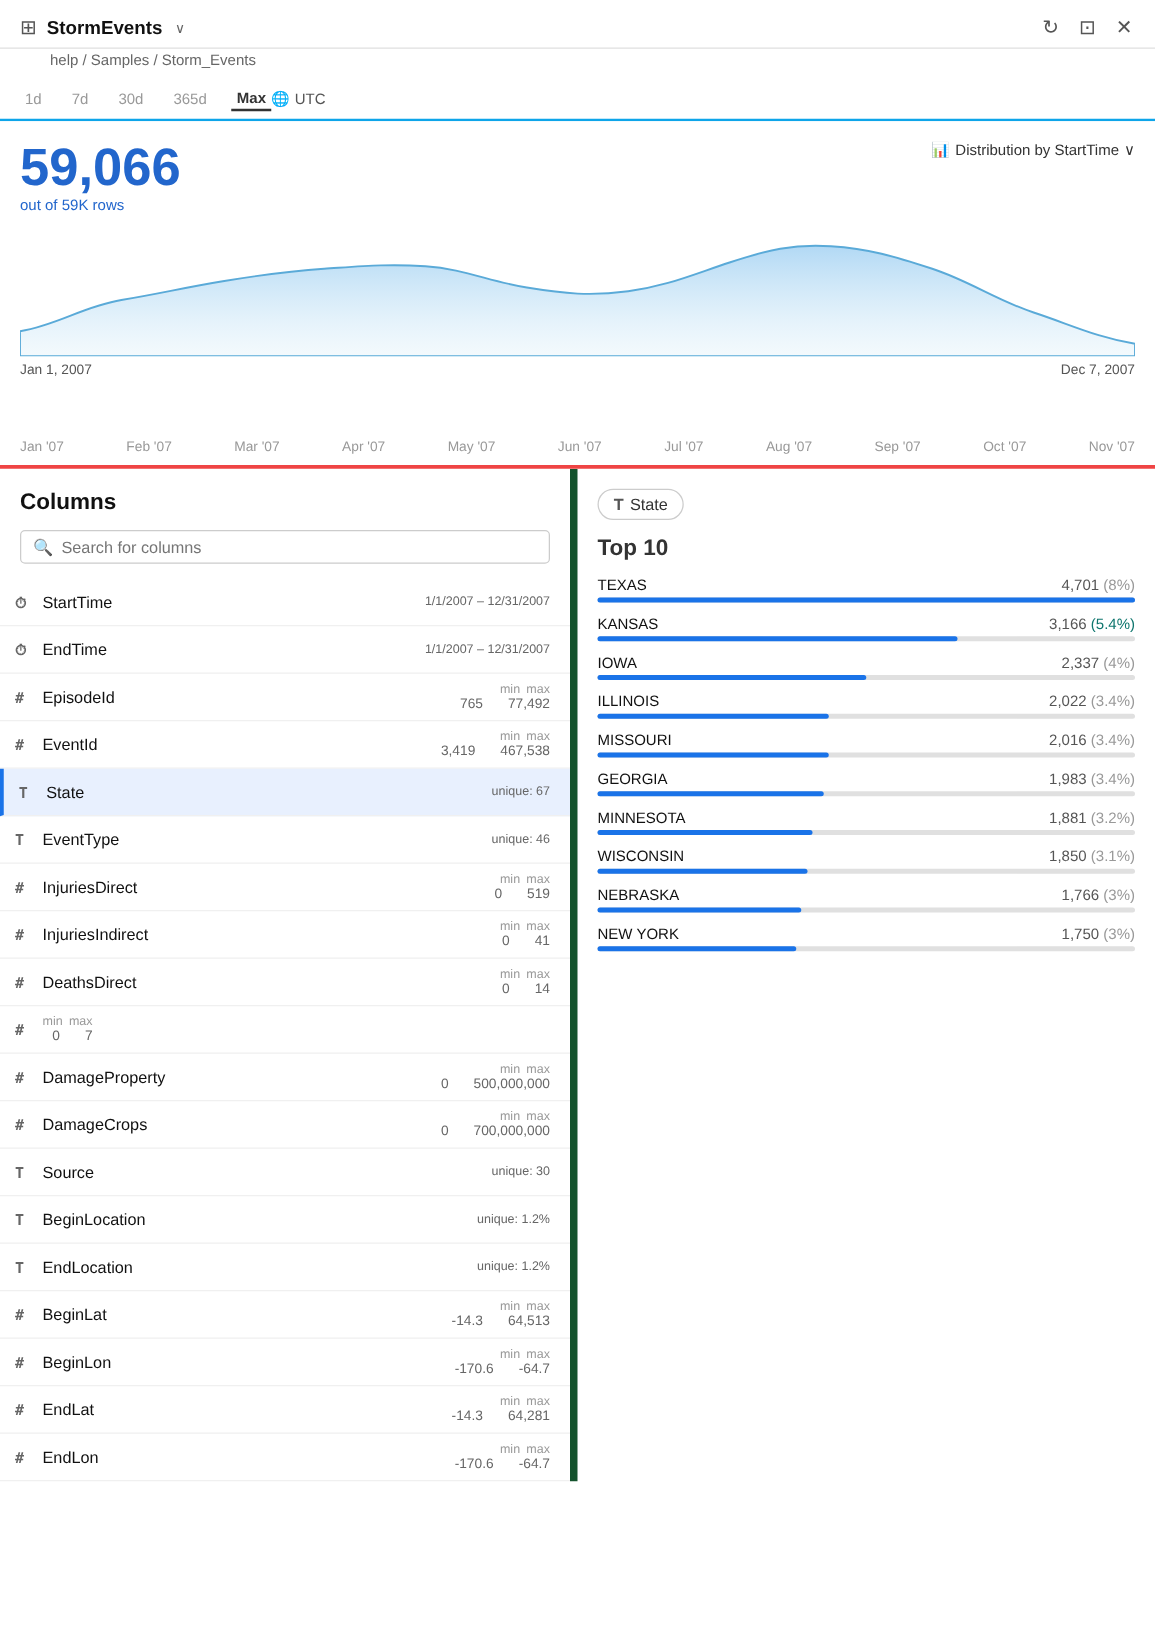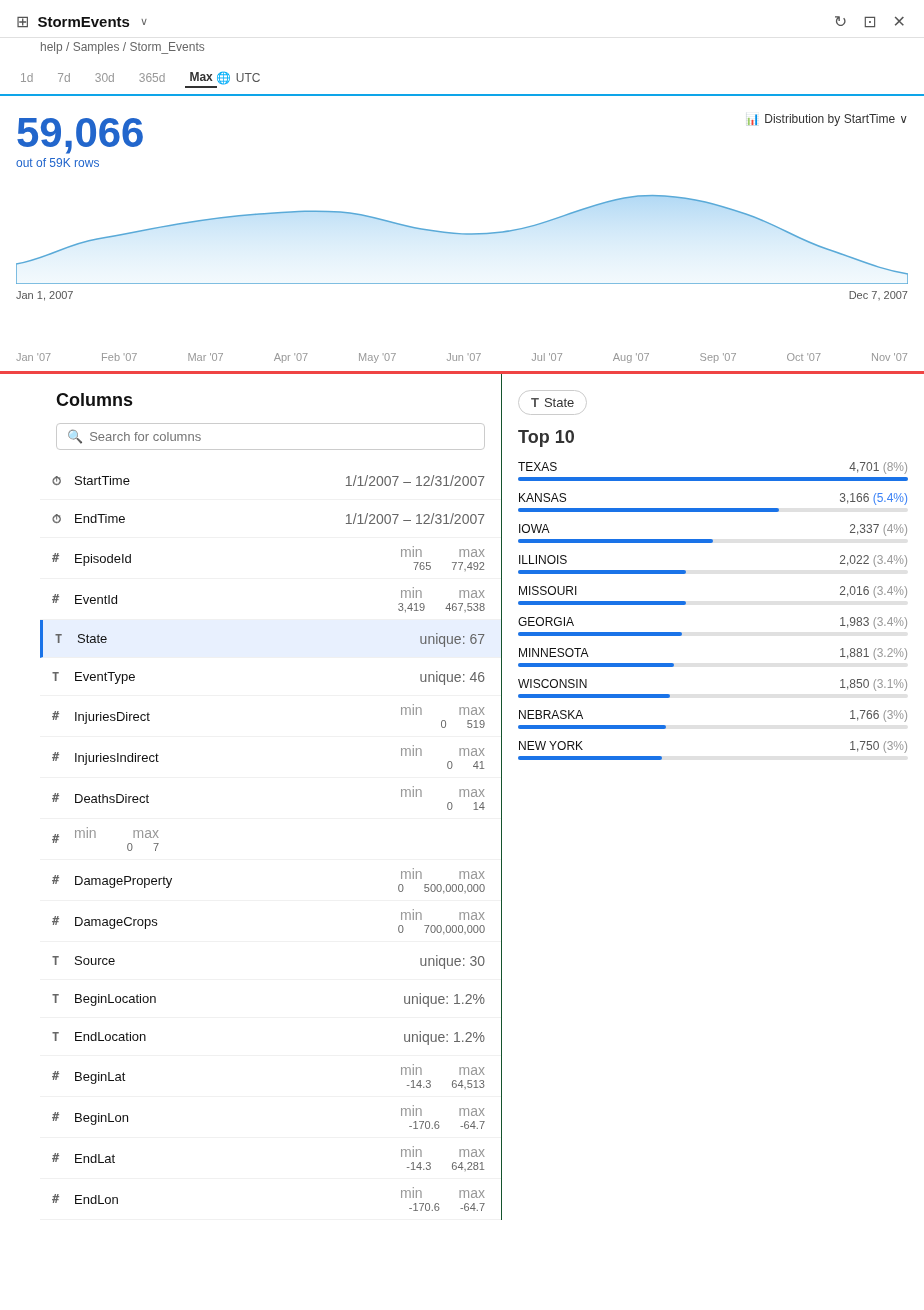--- a/index.html
+++ b/index.html
@@ -29,35 +29,35 @@
     .chart-header-row { display: flex; align-items: flex-start; justify-content: space-between; }
     .distribution-btn { display: flex; align-items: center; gap: 4px; font-size: 12px; color: #333; background: none; border: none; cursor: pointer; }
     .chart-svg-wrap { width: 100%; margin-top: 4px; }
     .chart-dates-row { display: flex; justify-content: space-between; font-size: 11px; color: #555; padding: 2px 0; text-align: right; }
     .chart-axis-row { display: flex; justify-content: space-between; font-size: 11px; color: #999; padding: 2px 0 8px 0; margin-top: 46px; }
 
     
     .main-content { display: flex; gap: 0; }
 
     
-    .columns-panel { width: 462px; min-width: 462px; border-right: 1px solid #14532d; padding: 16px 0 0 0; margin-left: 40px; }
+    .columns-panel { width: 462px; min-width: 462px; border-right: 6px solid #14532d; padding: 16px 0 0 0; }
     .columns-title { font-size: 18px; font-weight: 700; color: #111; padding: 0 16px 12px 16px; }
     .search-box { margin: 0 16px 12px 16px; display: flex; align-items: center; border: 1px solid #ccc; border-radius: 4px; padding: 5px 10px; gap: 6px; }
     .search-box input { border: none; outline: none; font-size: 13px; color: #555; width: 100%; background: transparent; }
     .search-icon-small { color: #999; font-size: 13px; }
 
     
     .col-row { display: flex; align-items: center; padding: 6px 16px 6px 12px; border-bottom: 1px solid #f0f0f0; cursor: pointer; min-height: 38px; }
     .col-row.active { background: #e8f0fe; border-left: 3px solid #1a73e8; }
     .col-type-icon { width: 22px; color: #666; font-size: 12px; flex-shrink: 0; }
     .col-name { flex: 1; font-size: 13px; color: #111; }
-    .col-stats { font-size: 14px; color: #666; }
+    .col-stats { font-size: 10px; color: #666; }
     .col-stats-two { display: flex; flex-direction: column; align-items: flex-end; font-size: 11px; color: #666; }
     .col-stats-two .minmax-row { display: flex; gap: 20px; }
-    .col-stats-two .label-row { display: flex; gap: 36px; color: #999; font-size: 14px; }
+    .col-stats-two .label-row { display: flex; gap: 5px; color: #999; font-size: 10px; }
 
     
     .right-panel { flex: 1; padding: 16px; }
     .state-badge { display: inline-flex; align-items: center; gap: 5px; border: 1px solid #ccc; border-radius: 20px; padding: 4px 12px; font-size: 13px; margin-bottom: 12px; }
     .top10-title { font-size: 18px; font-weight: 700; margin-bottom: 12px; }
     .bar-item { margin-bottom: 10px; }
     .bar-item-header { display: flex; justify-content: space-between; font-size: 12px; margin-bottom: 3px; }
     .bar-item-name { font-weight: 500; color: #111; }
     .bar-item-val { color: #555; }
     .bar-track { height: 4px; background: #e0e0e0; border-radius: 2px; margin-bottom: 6px; }
@@ -366,21 +366,21 @@
       <span class="bar-item-name">TEXAS</span>
       <span class="bar-item-val">4,701 <span style="color:#999">(8%)</span></span>
     </div>
     <div class="bar-track">
       <div class="bar-fill" style="width:100%"></div>
     </div>
   </div>
         <div class="bar-item">
     <div class="bar-item-header">
       <span class="bar-item-name">KANSAS</span>
-      <span class="bar-item-val">3,166 <span style="color:#3b82f6">(5.4%)</span></span>
+      <span class="bar-item-val">3,166 <span style="color:#0f766e">(5.4%)</span></span>
     </div>
     <div class="bar-track">
       <div class="bar-fill" style="width:67%"></div>
     </div>
   </div>
         <div class="bar-item">
     <div class="bar-item-header">
       <span class="bar-item-name">IOWA</span>
       <span class="bar-item-val">2,337 <span style="color:#999">(4%)</span></span>
     </div>

